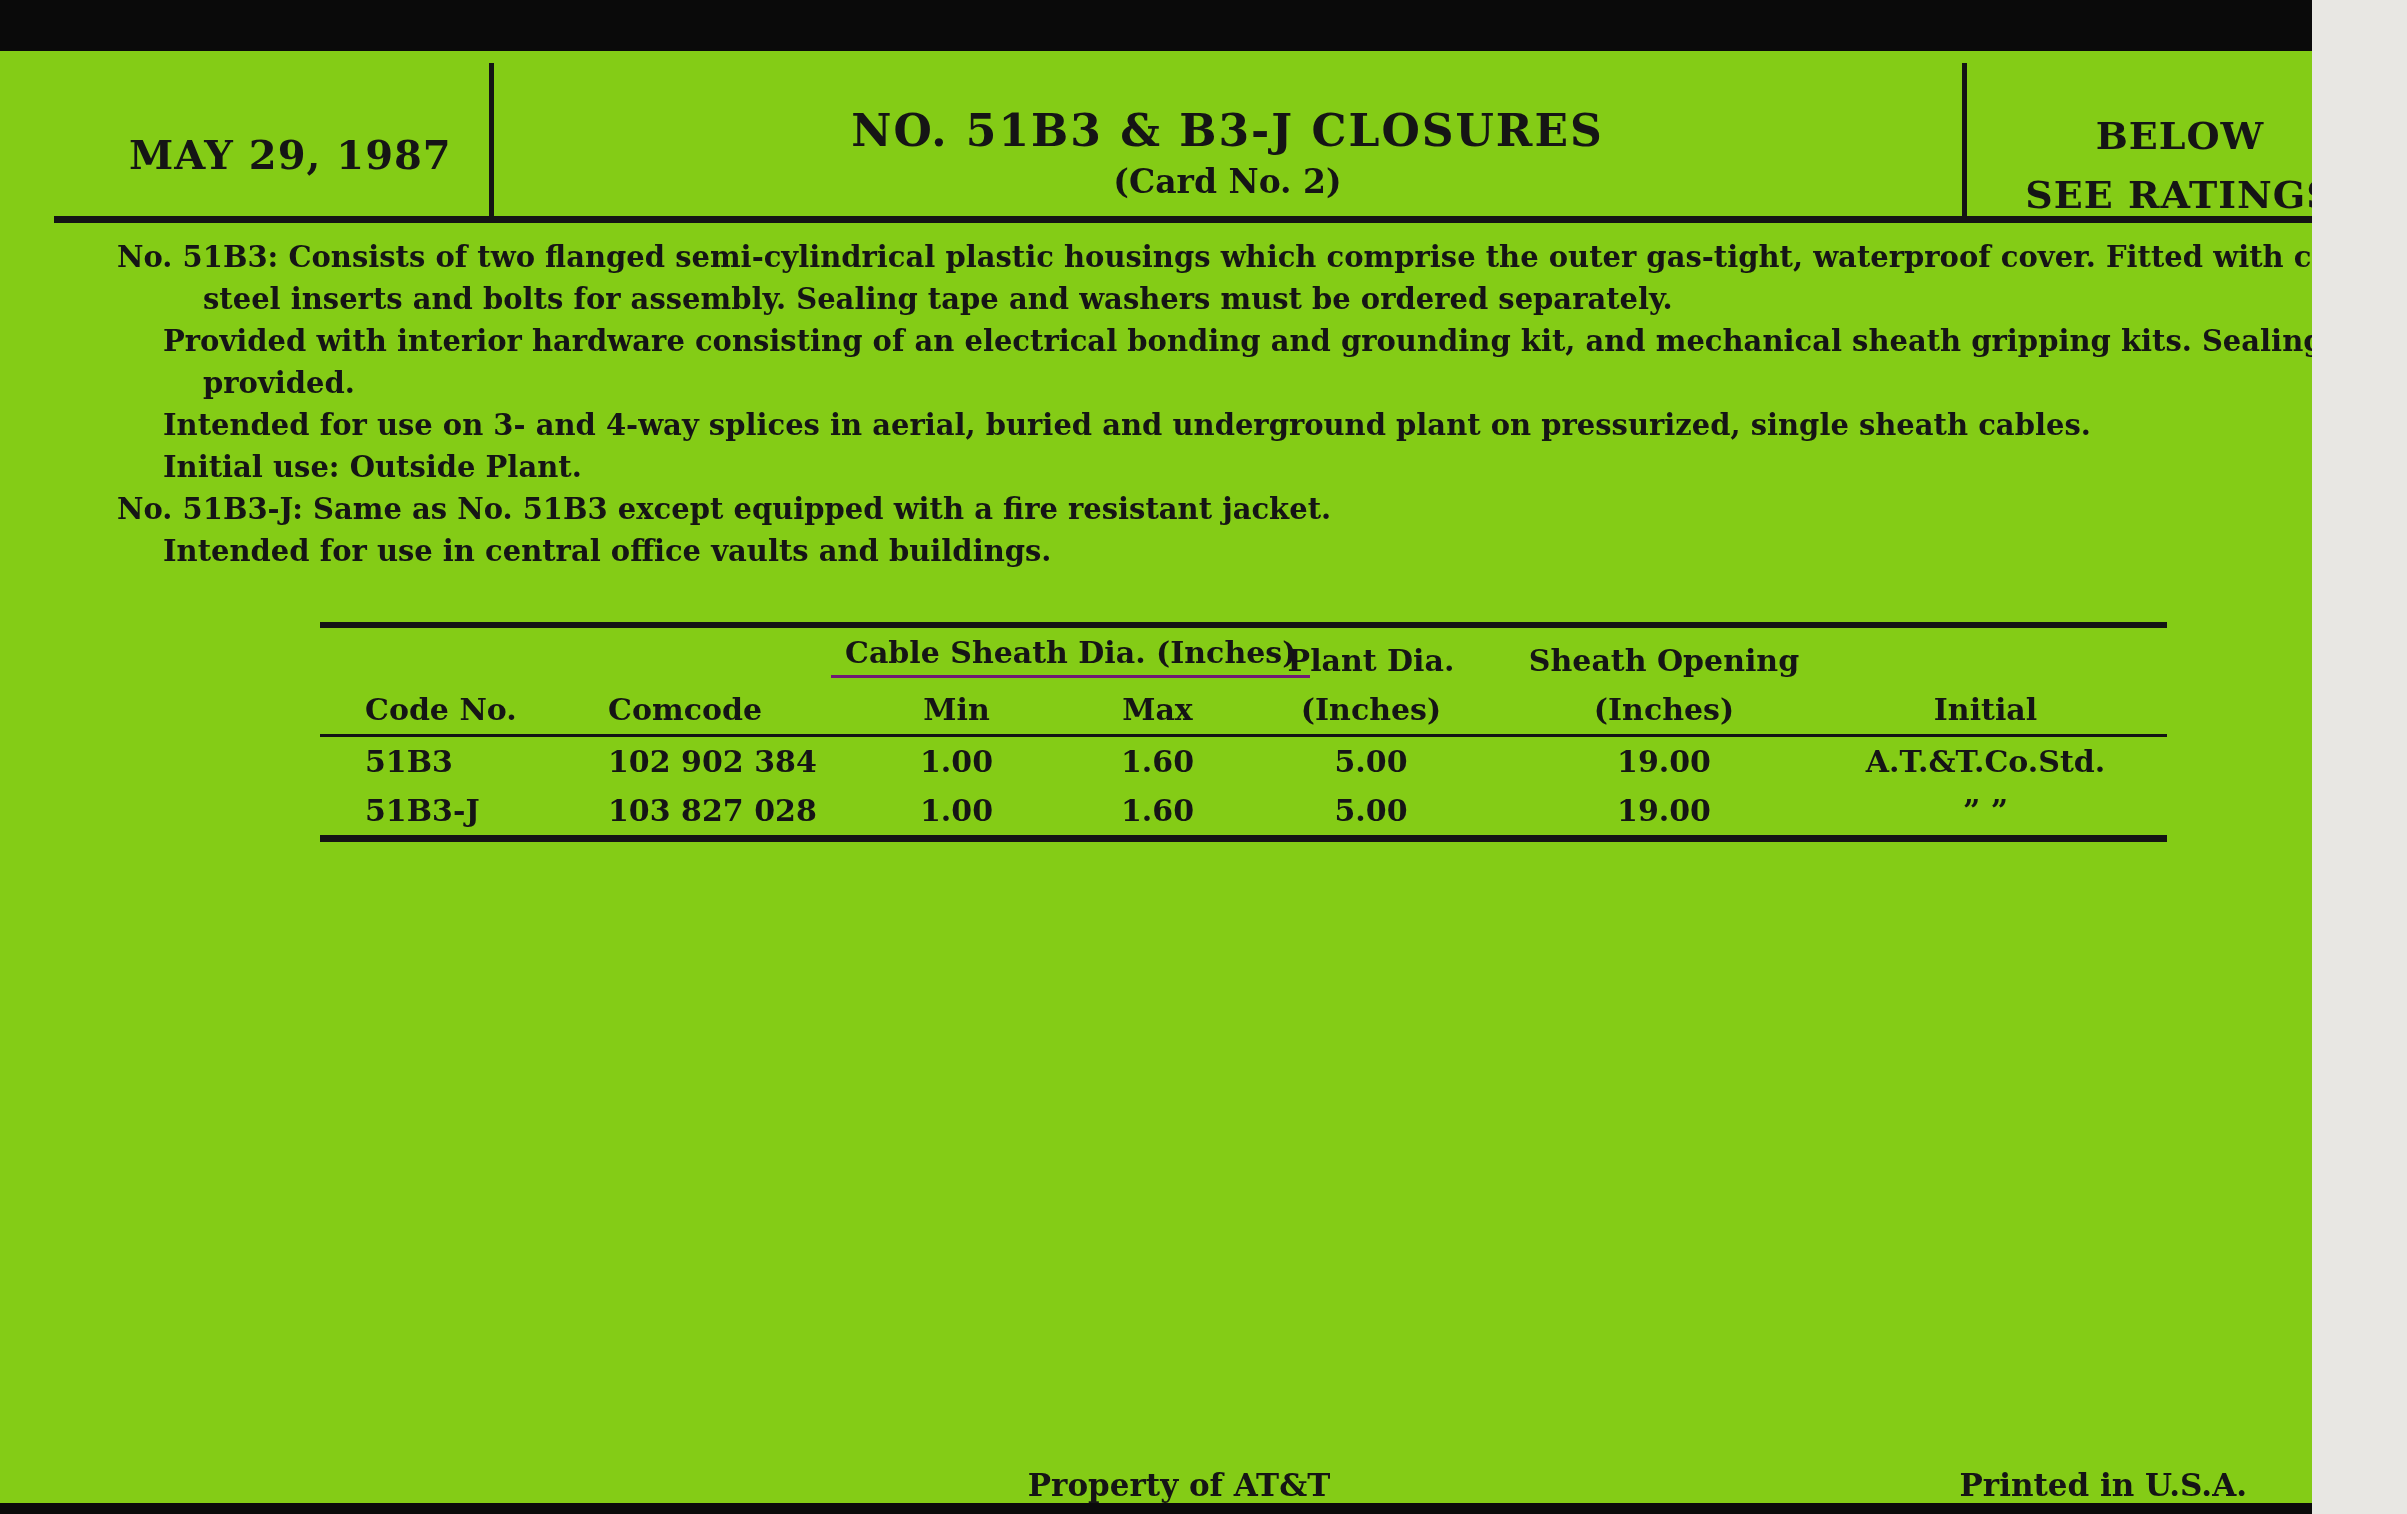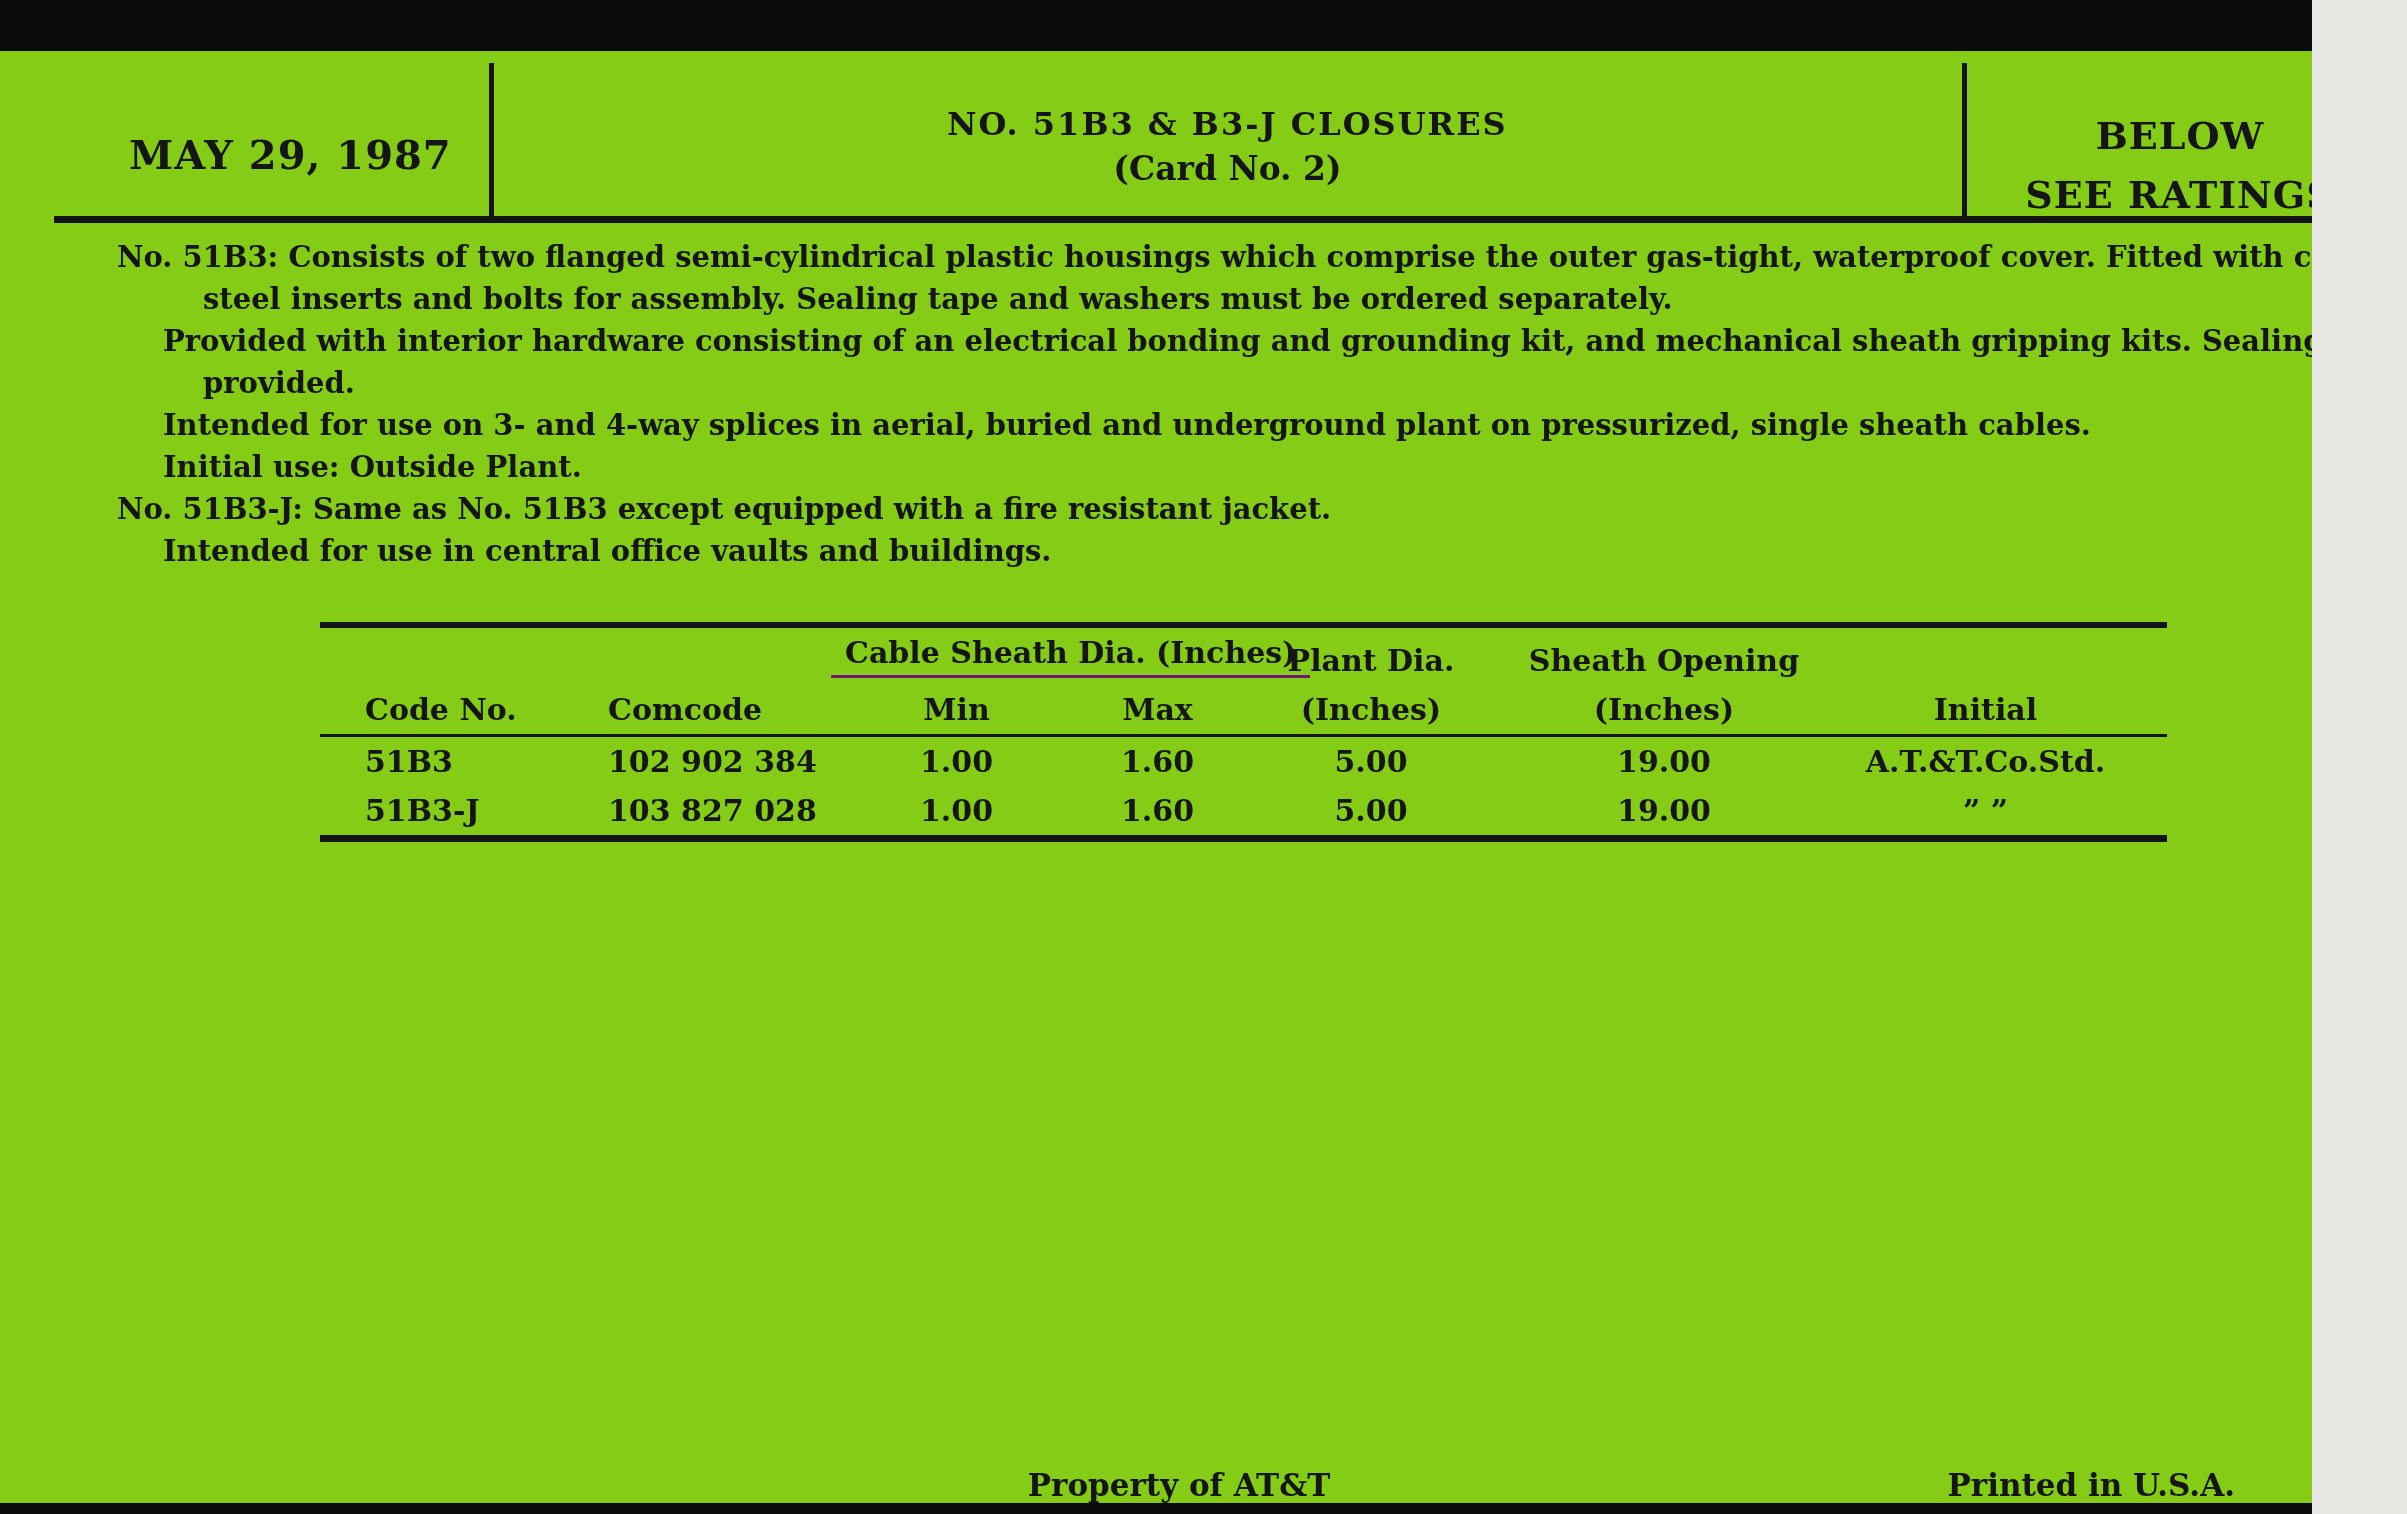--- a/index.html
+++ b/index.html
@@ -45,21 +45,21 @@
   .vline-left { left: 489px; }
   .vline-right { left: 1962px; }
   .hdr-center {
     position: absolute;
     top: 105px;
     left: 495px;
     width: 1465px;
     text-align: center;
   }
   .doc-title {
-    font-size: 32px;
+    font-size: 44px;
     font-weight: bold;
     letter-spacing: 2px;
     white-space: nowrap;
   }
   .doc-subtitle {
     font-size: 33px;
     font-weight: bold;
     margin-top: 6px;
   }
   .hdr-right {
@@ -141,21 +141,21 @@
     top: 1467px;
     left: 46px;
     right: 0;
     text-align: center;
     font-size: 31px;
     font-weight: bold;
   }
   .footer-right {
     position: absolute;
     top: 1467px;
-    right: 77px;
+    right: 65px;
     font-size: 31px;
     font-weight: bold;
     white-space: nowrap;
   }
 </style>
 </head>
 <body>
 
 <div class="page">
 

